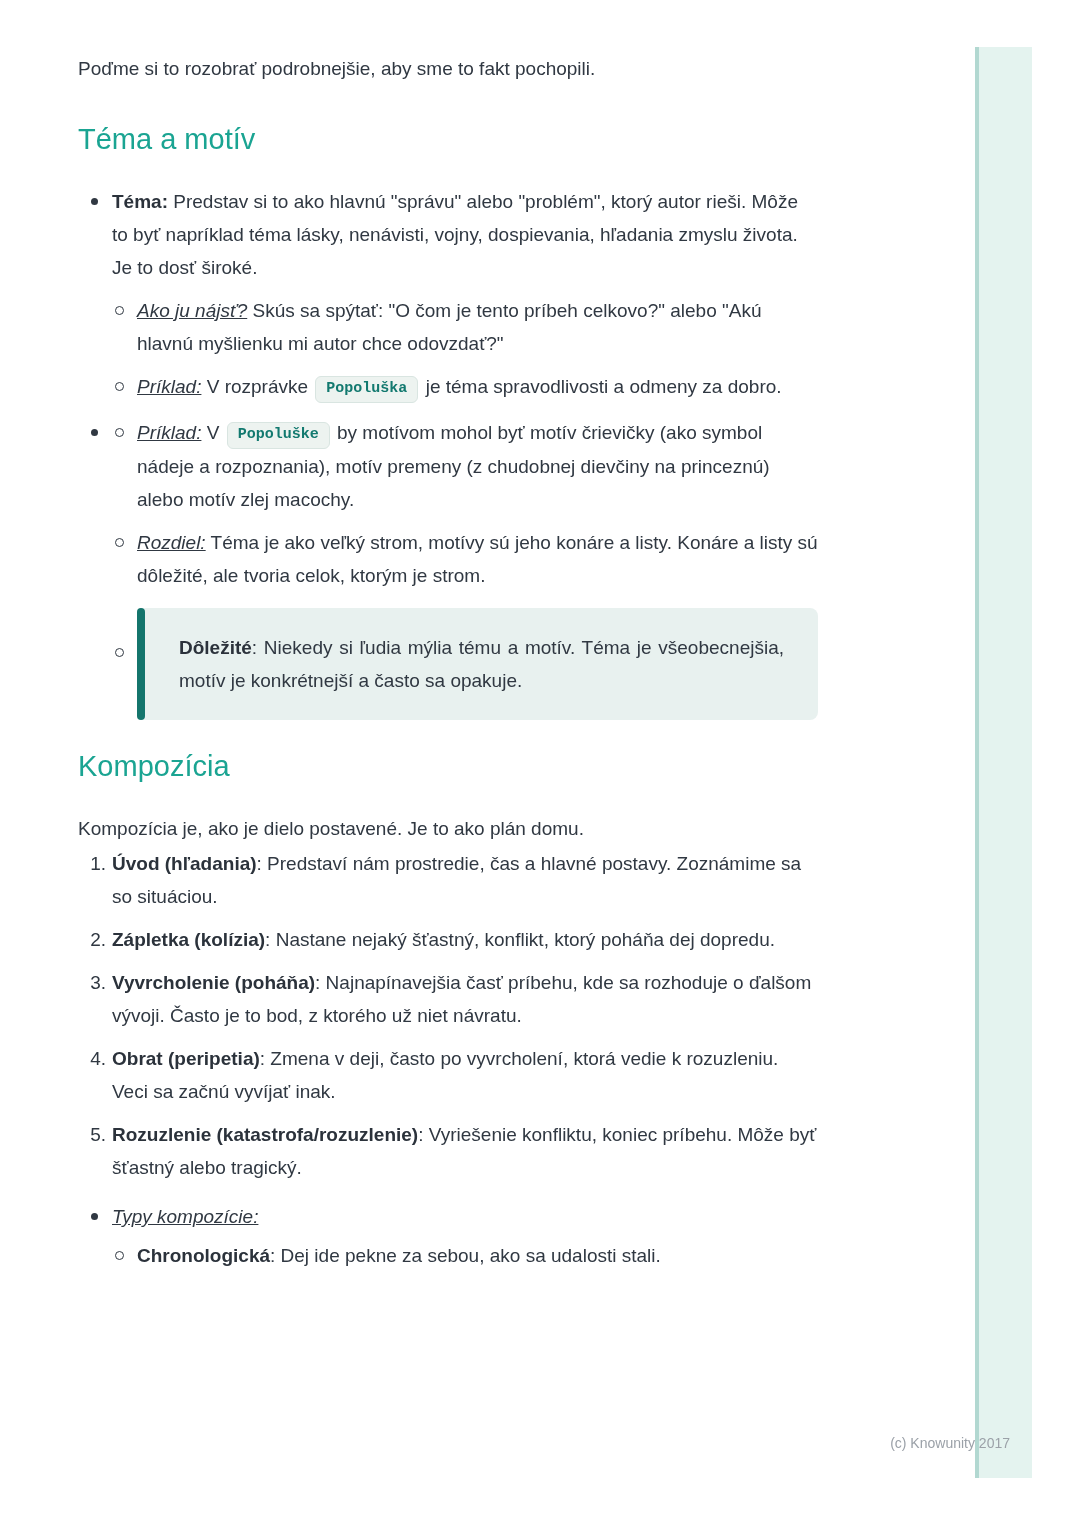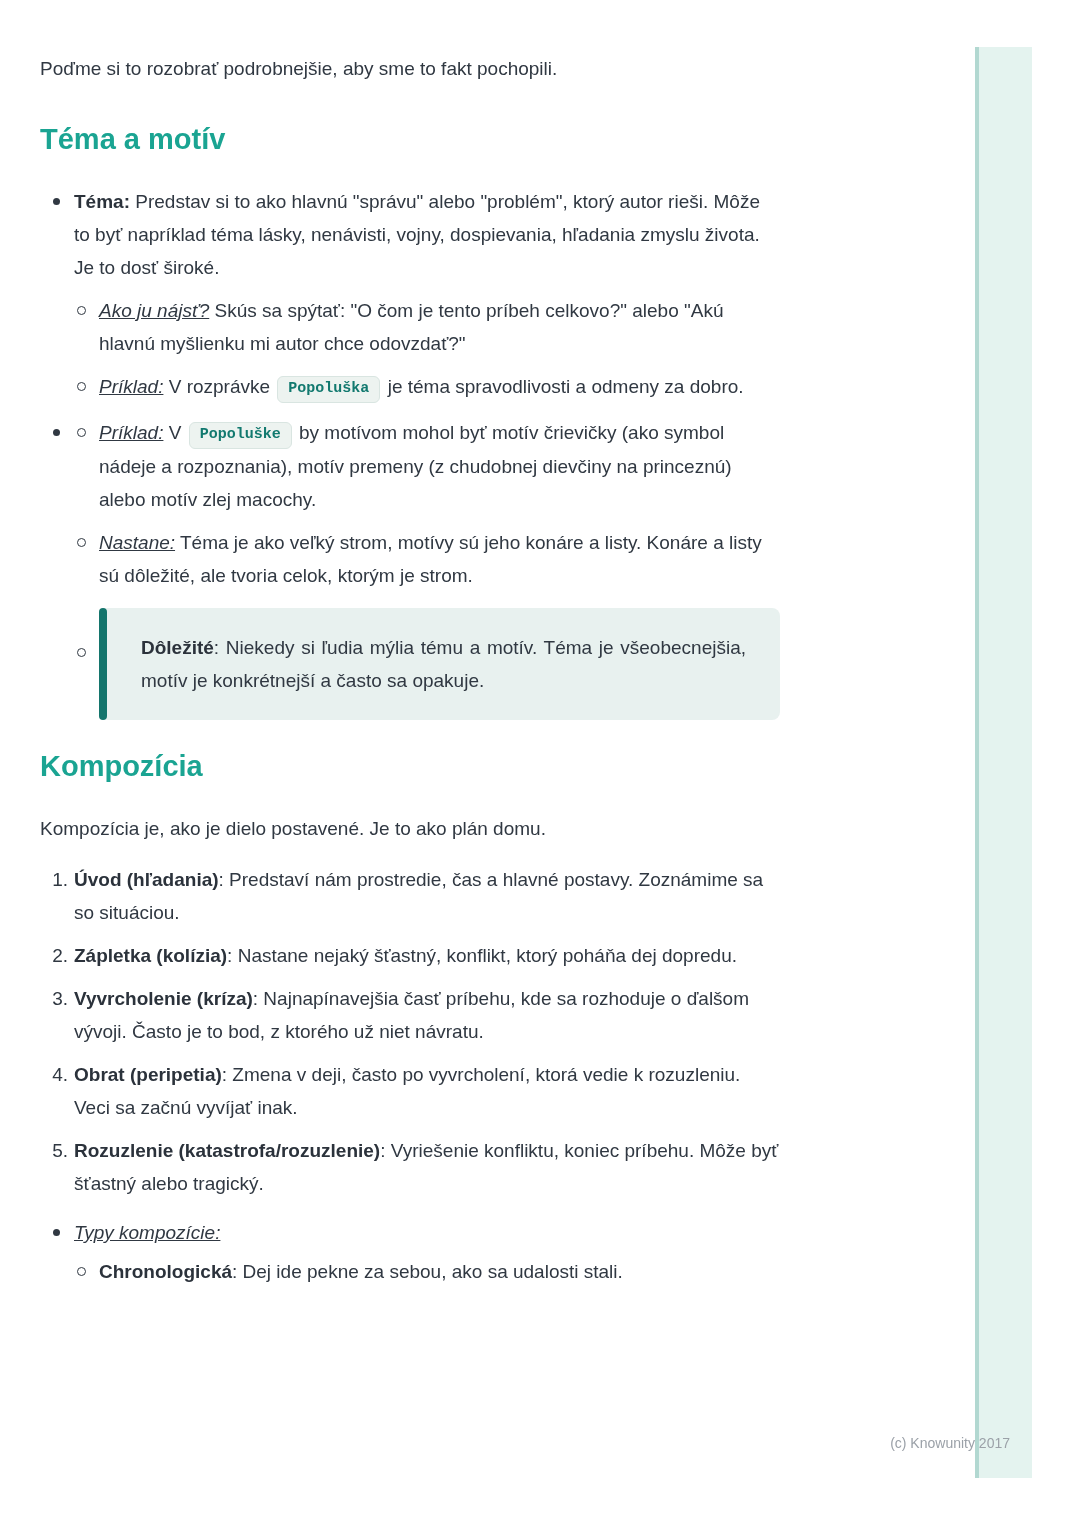--- a/index.html
+++ b/index.html
@@ -15,30 +15,30 @@
     position:absolute;
     top:47px; right:48px;
     width:57px; height:1431px;
     background:#e4f3ef;
     border-left:4px solid #b2d8d1;
     box-sizing:border-box;
   }
   .content {
     position:relative;
     width:740px;
-    padding:52px 0 0 40px;
+    padding:52px 0 0 78px;
     font-size:19px;
     line-height:33px;
   }
   p { margin:0; }
   .intro { margin:0 0 36px; }
   h2 {
     font-size:29px; line-height:36px;
     color:#1aa492;
-    font-weight:700;
+    font-weight:400;
     margin:0 0 28px;
   }
   .h2-komp { margin-top:28px; }
   strong { font-weight:700; color:#2b323b; }
   em { font-style:italic;text-decoration:underline; }
 
   
   .l1 { position:relative; padding-left:34px; margin-bottom:12px; }
   .dot {
     position:absolute; left:13px; top:13px;
@@ -83,21 +83,21 @@
     border:1px solid #d9e5e1;
     border-radius:6px;
     padding:1px 10px 2px;
     line-height:22px;
     vertical-align:baseline;
     position:relative; top:-1px;
     margin:0 2px;
     text-align:right;
   }
 
-  .lead { margin:0 0 18px; }
+  .lead { margin:0 0 2px; }
   .steps { margin:0 0 0 0; }
   .step { position:relative; padding-left:34px; margin-bottom:10px; }
   .num { position:absolute; left:0; top:0; width:28px; text-align:right; }
 
   .typy { margin-top:16px; margin-bottom:0; }
   .typy .l2 { margin-top:6px; }
 
   .footer {
     position:absolute;
     top:1434px; right:70px;
@@ -144,21 +144,21 @@
     <div class="l2">
       <span class="ring"></span>
       <p><em>Príklad:</em>
         <span>V</span>
         <span class="chip">Popoluške</span>
         <span>by motívom mohol byť motív črievičky (ako symbol nádeje a rozpoznania), motív premeny (z chudobnej dievčiny na princeznú) alebo motív zlej macochy.</span></p>
     </div>
 
     <div class="l2 sp">
       <span class="ring"></span>
-      <p><em>Nastane:</em>
+      <p><em>Rozdiel:</em>
         <span>Téma je ako veľký strom, motívy sú jeho konáre a listy. Konáre a listy sú dôležité, ale tvoria celok, ktorým je strom.</span></p>
     </div>
 
     <div class="l2 callout-item">
       <span class="ring"></span>
       <div class="callout">
         <span class="callout-bar"></span>
         <p><strong>Dôležité</strong><span>: Niekedy si ľudia mýlia tému a motív. Téma je všeobecnejšia, motív je konkrétnejší a často sa opakuje.</span></p>
       </div>
     </div>
@@ -172,21 +172,21 @@
     <div class="step">
       <span class="num">1.</span>
       <p><strong>Úvod (hľadania)</strong><span>: Predstaví nám prostredie, čas a hlavné postavy. Zoznámime sa so situáciou.</span></p>
     </div>
     <div class="step">
       <span class="num">2.</span>
       <p><strong>Zápletka (kolízia)</strong><span>: Nastane nejaký šťastný, konflikt, ktorý poháňa dej dopredu.</span></p>
     </div>
     <div class="step">
       <span class="num">3.</span>
-      <p><strong>Vyvrcholenie (kríza)</strong><span>: Najnapínavejšia časť príbehu, kde sa rozhoduje o ďalšom vývoji. Často je to bod, z ktorého už niet návratu.</span></p>
+      <p><strong>Vyvrcholenie (poháňa)</strong><span>: Najnapínavejšia časť príbehu, kde sa rozhoduje o ďalšom vývoji. Často je to bod, z ktorého už niet návratu.</span></p>
     </div>
     <div class="step">
       <span class="num">4.</span>
       <p><strong>Obrat (peripetia)</strong><span>: Zmena v deji, často po vyvrcholení, ktorá vedie k rozuzleniu. Veci sa začnú vyvíjať inak.</span></p>
     </div>
     <div class="step">
       <span class="num">5.</span>
       <p><strong>Rozuzlenie (katastrofa/rozuzlenie)</strong><span>: Vyriešenie konfliktu, koniec príbehu. Môže byť šťastný alebo tragický.</span></p>
     </div>
   </div>

